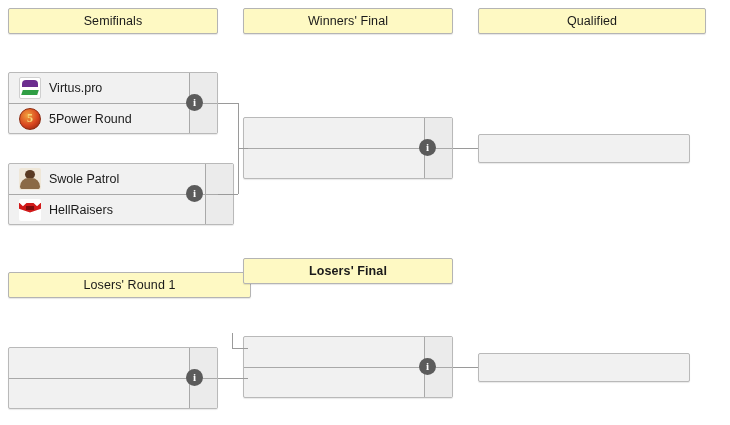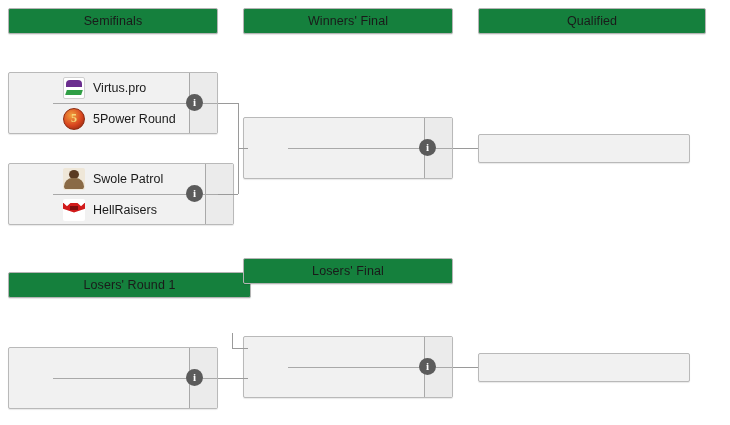--- a/index.html
+++ b/index.html
@@ -15,42 +15,41 @@
 
   .bracket-root {
     position: absolute;
     inset: 0;
   }
 
   
   .round-header {
     position: absolute;
     height: 26px;
-    background: #15803d;
+    background: #fef9c3;
     border: 1px solid #b4b4b4;
     border-radius: 2px;
     box-shadow: 0 1px 1px rgba(0,0,0,0.10);
     display: flex;
     align-items: center;
     justify-content: center;
     font-size: 12.5px;
     color: #1a1a1a;
     letter-spacing: .1px;
   }
 
   
   .match {
     position: absolute;
     background: #f1f1f1;
     border: 1px solid #b9b9b9;
     border-radius: 2px;
     box-shadow: 0 1px 1px rgba(0,0,0,0.09);
     display: flex;
     flex-direction: column;
-    padding-left: 44px;
   }
 
   .match-row {
     flex: 1 1 50%;
     display: flex;
     align-items: center;
     min-height: 0;
     position: relative;
   }
   .match-row + .match-row {
@@ -280,21 +279,21 @@
       <div class="team-cell">
         <span class="team-name"></span>
       </div>
     </div>
   </div>
 
   <div class="round-header" style="left:8px; top:272px; width:243px;">
     <span>Losers' Round 1</span>
   </div>
 
-  <div class="round-header" style="left:243px; top:258px; width:210px;">
+  <div class="round-header" style="left:243px; top:258px; width:210px;font-weight:bold;">
     <span>Losers' Final</span>
   </div>
 
   <div class="match" style="left:8px; top:347px; width:210px; height:62px;">
     <div class="match-row">
       <div class="team-cell">
         <span class="team-name"></span>
       </div>
       <div class="score-cell"></div>
     </div>

